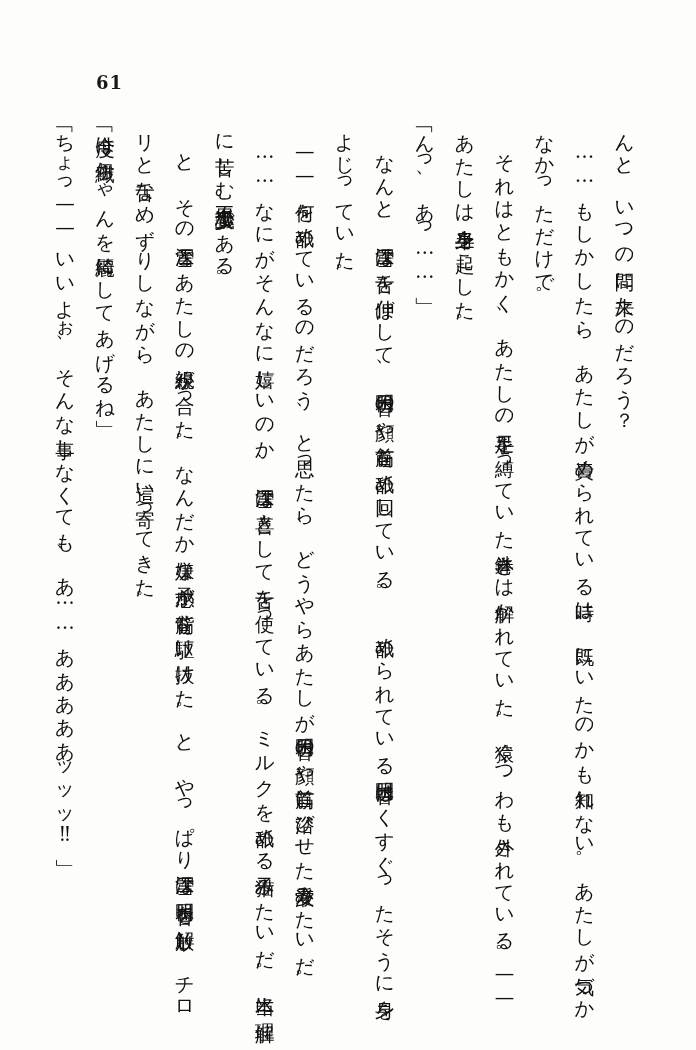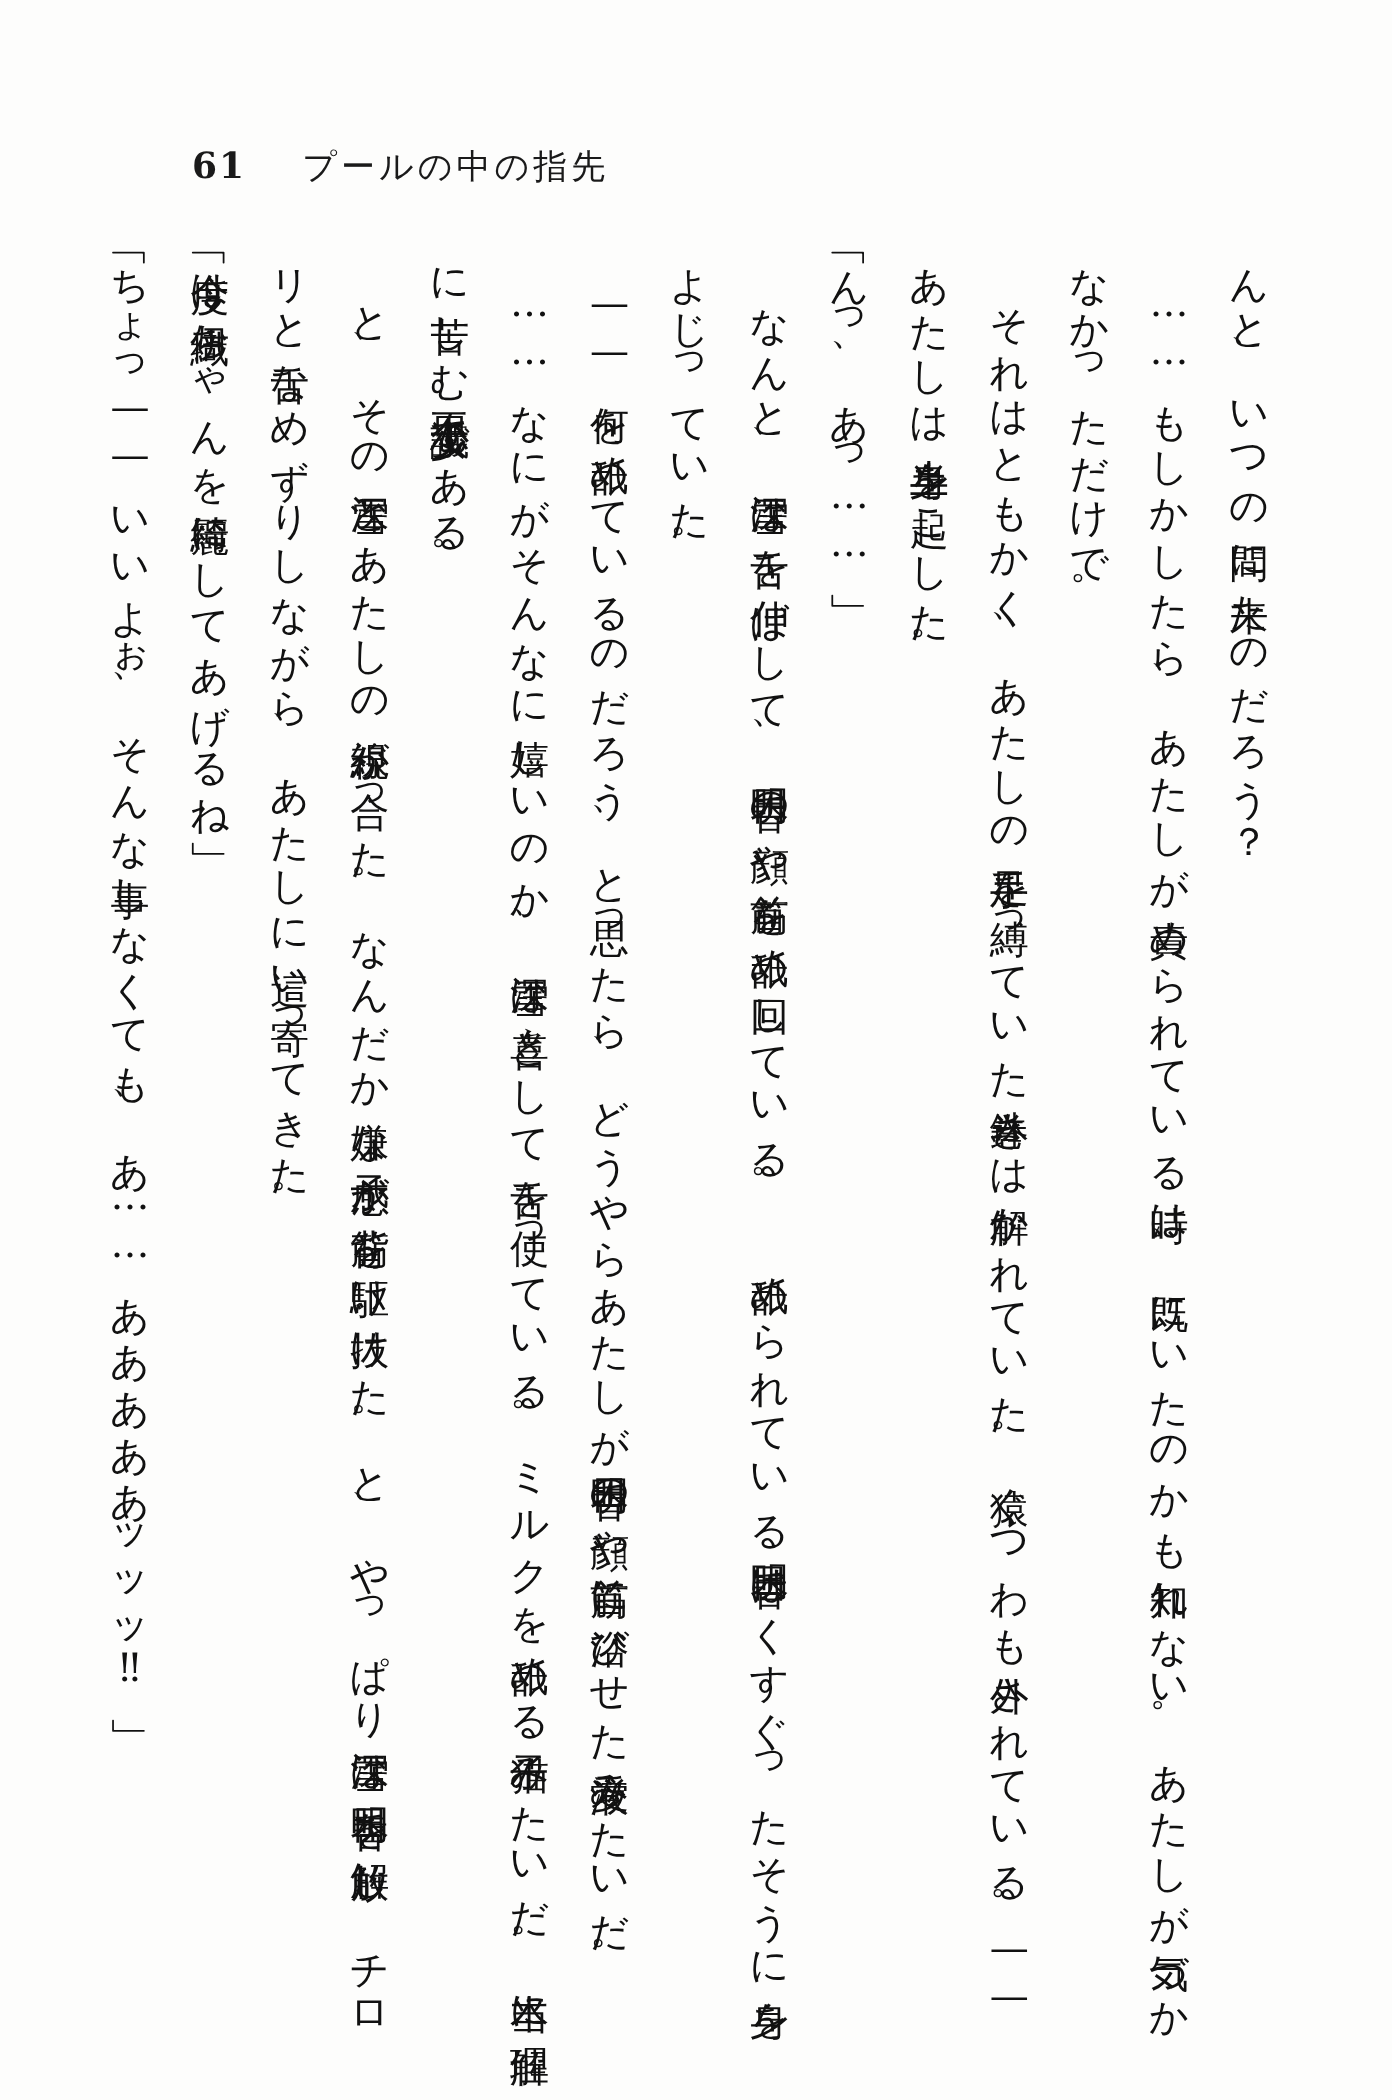--- a/index.html
+++ b/index.html
@@ -20,21 +20,21 @@
     height: 1050px;
     background: #fdfdfc;
   }
   
   .header {
     position: absolute;
     top: 72px;
     left: 96px;
     display: flex;
     align-items: baseline;
-    gap: 28px;
+    gap: 6px;
     font-size: 17px;
     letter-spacing: 1px;
     color: #1a1a1a;
   }
   .header .folio {
     font-family: "DejaVu Serif", "Liberation Serif", serif;
     font-size: 18px;
     font-weight: 600;
   }
   .header .chapter {
@@ -67,21 +67,20 @@
   }
   
 </style>
 </head>
 <body>
 
 <div class="page">
 
   <div class="header">
     <span class="folio">61</span>
-    <span class="chapter">プールの中の指先</span>
   </div>
 
   <div class="body-text">
     <p>んと、いつの間に来たのだろう？</p>
     <p class="indent">……もしかしたら、あたしが責められている時は、既にいたのかも知れない。あたしが気づかなかっただけで。</p>
     <p class="indent">それはともかく、あたしの手足を縛っていた鉢巻きは解かれていた。猿ぐつわも外されている。——あたしは上半身を起こした。</p>
     <p>「んっ、あっ……」</p>
     <p class="indent">なんと、深雪は舌を伸ばして、明日香の顔や首筋を舐め回している。　舐められている明日香はくすぐったそうに身をよじっていた。</p>
     <p class="indent">——何を舐めているのだろう、と思ったら、どうやらあたしが明日香の顔や首筋に浴びせた愛液みたいだ。</p>
     <p class="indent">……なにがそんなに嬉しいのか、深雪は喜々として舌を使っている。ミルクを舐める子猫みたいだ。本当に理解に苦しむ不思議少女である。</p>

